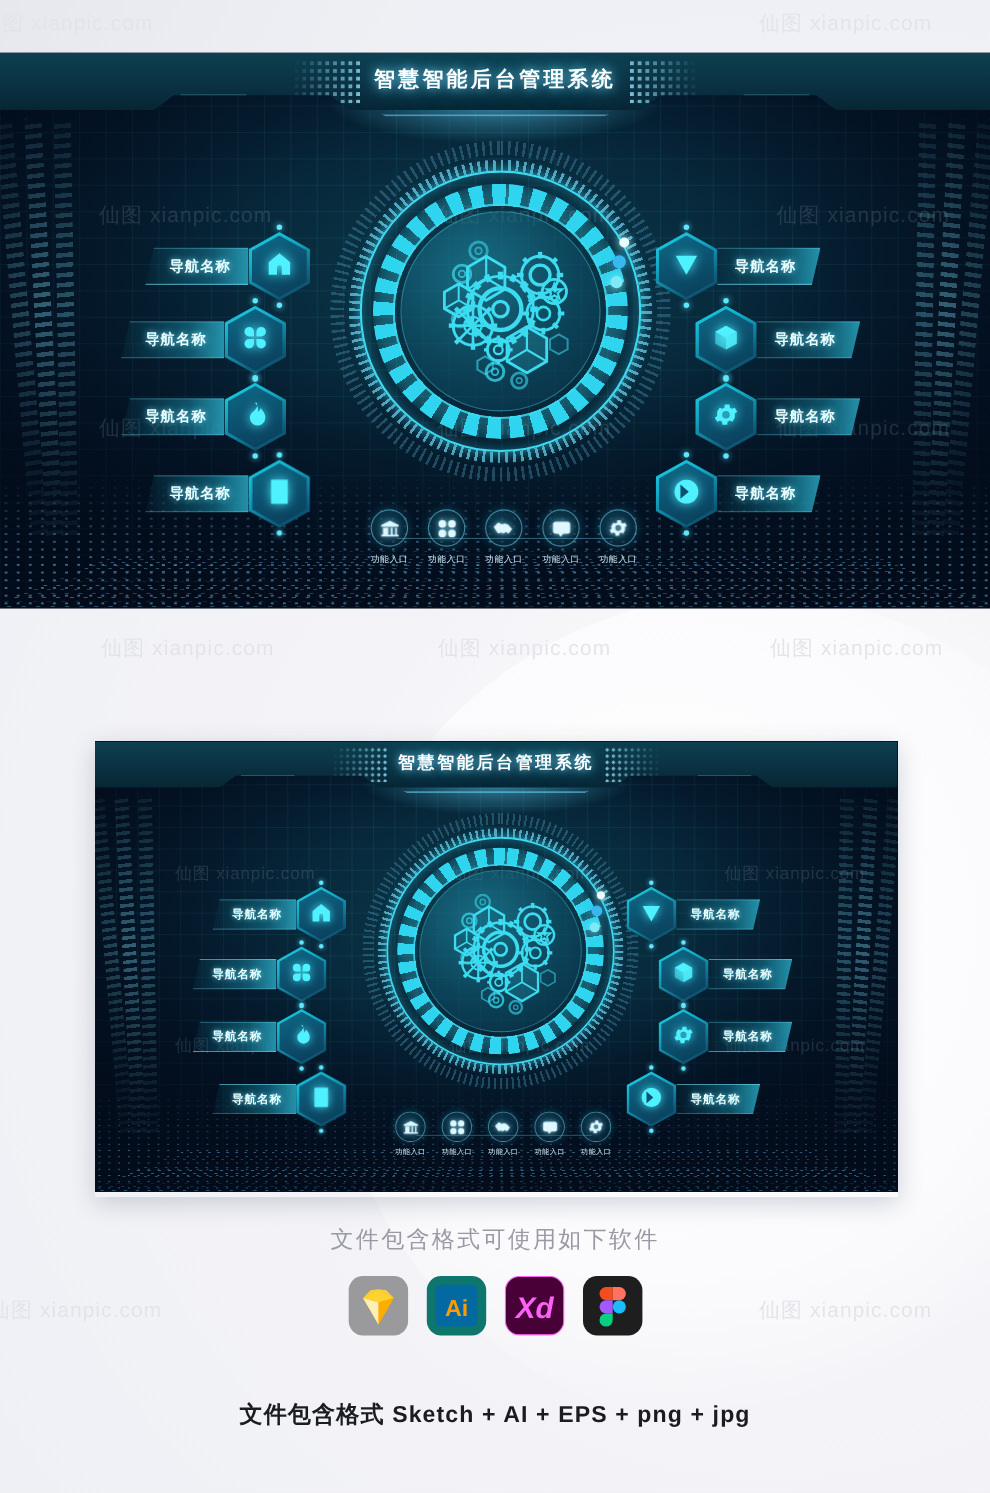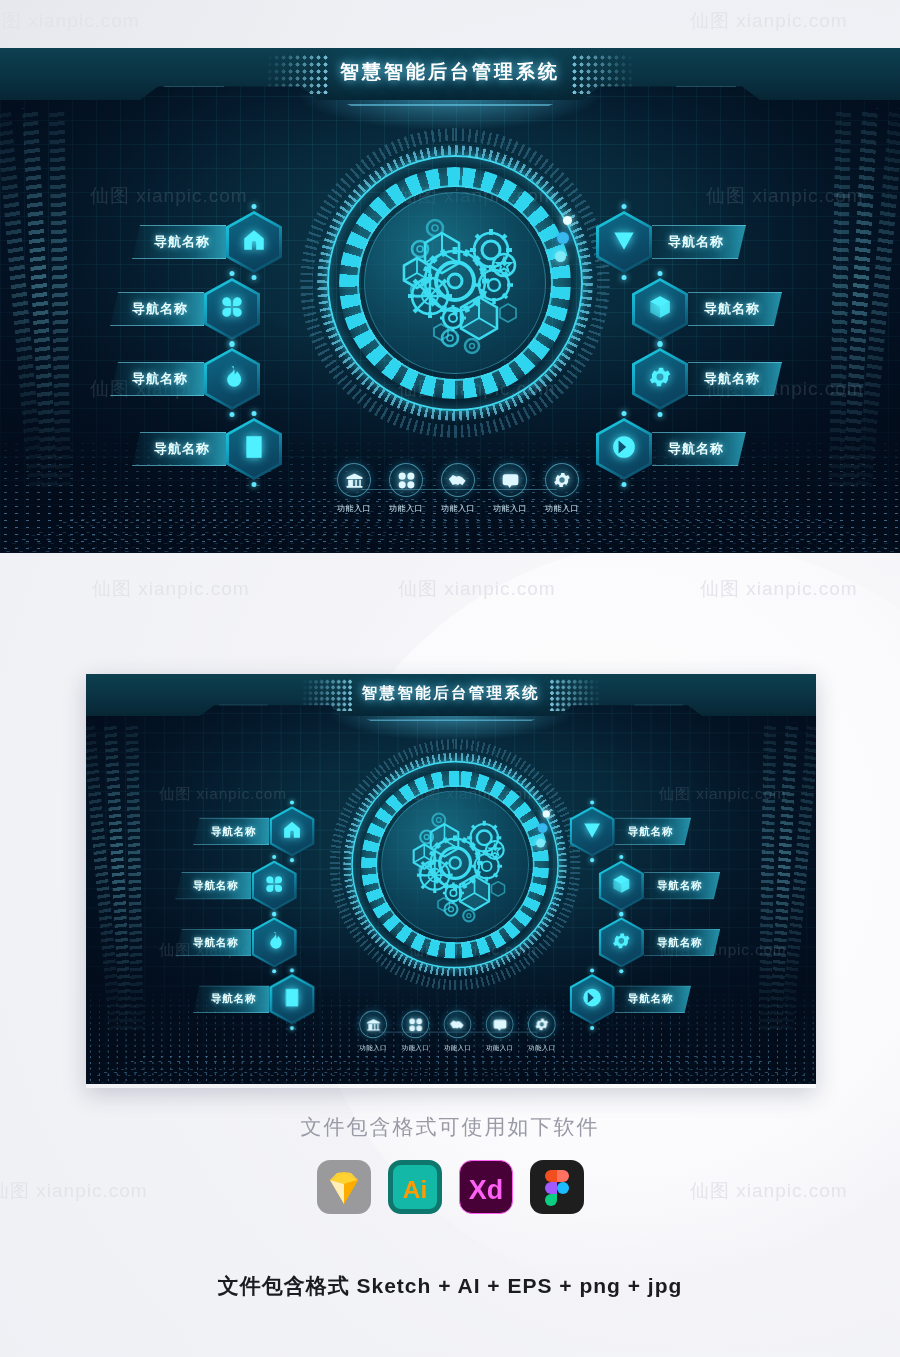--- a/index.html
+++ b/index.html
@@ -239,22 +239,22 @@
   .mini-clip{ position:absolute; inset:0; overflow:hidden; }
 
   
   .sub-title{
     position:absolute; left:0; right:0; top:1113px; text-align:center;
     color:#9a9aa6; font-size:21px; letter-spacing:2px;
   }
   .apps{ position:absolute; left:0; right:0; top:1160px; display:flex; justify-content:center; gap:17px; }
   .app{ width:54px; height:54px; border-radius:13px; position:relative; overflow:hidden; }
   .app.sketch{ background:#9a9a9c; }
-  .app.ai{ background:#14b8a6; border:5px solid #0f766e; }
-  .app.xd{ background:#470137; border:1px solid #ff61f6; }
+  .app.ai{ background:#0369a1; border:8px solid #0f766e; }
+  .app.xd{ background:#470137; border:1px solid #ff61f6;font-style:italic; }
   .app.fig{ background:#1e1e1e; }
   .app svg{ position:absolute; inset:0; width:100%; height:100%; }
   .foot{
     position:absolute; left:0; right:0; top:1272px; text-align:center;
     color:#1b1b22; font-size:21px; font-weight:bold; letter-spacing:1px;
   }
 </style>
 </head>
 <body>
 

